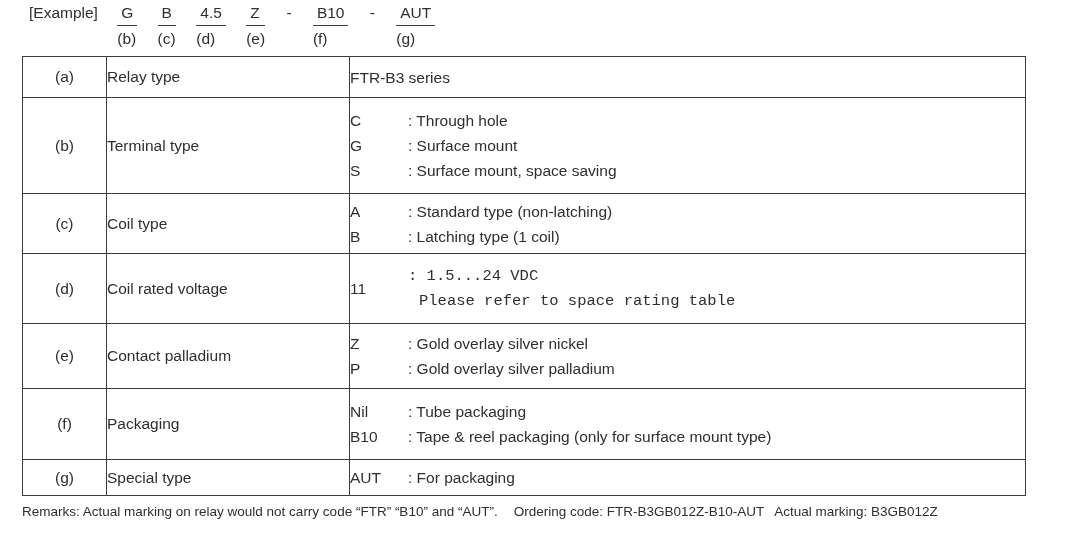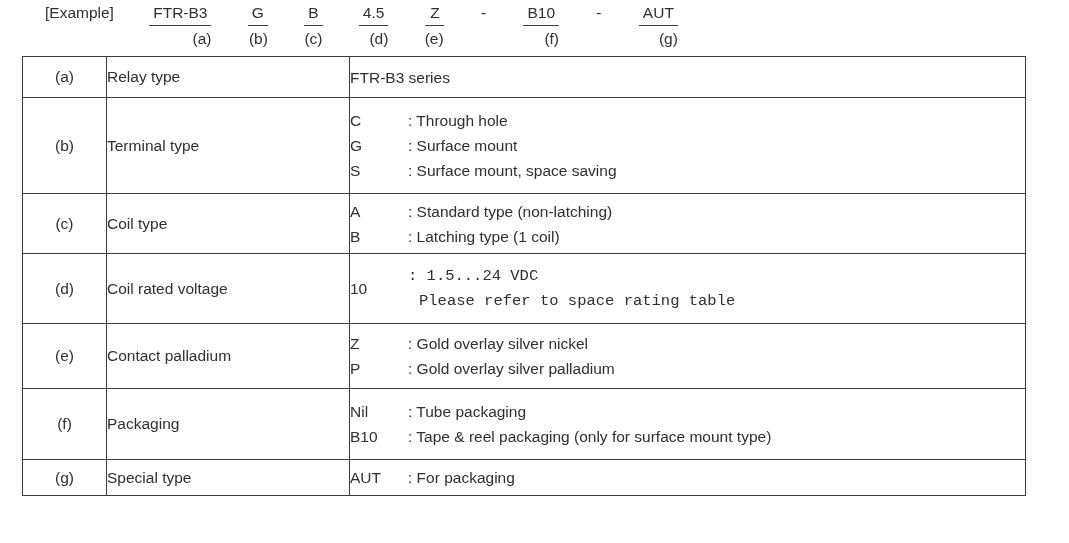--- a/index.html
+++ b/index.html
@@ -19,24 +19,23 @@
   
   .example-line {
     position: absolute;
     left: 28px;
     top: 3px;
     white-space: nowrap;
     font-size: 15.5px;
   }
   .seg {
     display: inline-block;
-    text-align: right;
+    text-align: left;
     vertical-align: top;
     margin-right: 16px;
-    margin-left: 16px;
   }
   .seg-code {
     display: block;
     line-height: 20px;
     padding: 0 4px 2px 4px;
     border-bottom: 1.5px solid #3c3c3c;
   }
   .seg-label {
     display: block;
     line-height: 20px;
@@ -89,24 +88,20 @@
 <body>
 
 <div class="page">
 
   <div class="example-line">
     <span class="seg prefix">
       <span class="seg-code">[Example]</span>
       <span class="seg-label"></span>
     </span>
     <span class="seg">
-      <span class="seg-code">FTR-B3</span>
-      <span class="seg-label">(a)</span>
-    </span>
-    <span class="seg">
       <span class="seg-code">G</span>
       <span class="seg-label">(b)</span>
     </span>
     <span class="seg">
       <span class="seg-code">B</span>
       <span class="seg-label">(c)</span>
     </span>
     <span class="seg">
       <span class="seg-code">4.5</span>
       <span class="seg-label">(d)</span>
@@ -166,21 +161,21 @@
           <div class="line"><span class="code">A</span><span>: Standard type (non-latching)</span></div>
           <div class="line"><span class="code">B</span><span>: Latching type (1 coil)</span></div>
         </td>
       </tr>
 
       <tr style="height:70px">
         <td class="c-letter">(d)</td>
         <td class="c-label">Coil rated voltage</td>
         <td class="c-value">
           <div class="pair">
-            <span class="code">10</span>
+            <span class="code">11</span>
             <div class="descs">
               <div class="line">: 1.5...24 VDC</div>
               <div class="line indent2">Please refer to space rating table</div>
             </div>
           </div>
         </td>
       </tr>
 
       <tr style="height:65px">
         <td class="c-letter">(e)</td>
@@ -203,14 +198,17 @@
       <tr style="height:36px">
         <td class="c-letter">(g)</td>
         <td class="c-label">Special type</td>
         <td class="c-value">
           <div class="line"><span class="code">AUT</span><span>: For packaging</span></div>
         </td>
       </tr>
     </tbody>
   </table>
 
+  <div class="remarks">
+    <span>Remarks: Actual marking on relay would not carry code “FTR” “B10” and “AUT”.</span><span class="gap1">Ordering code: FTR-B3GB012Z-B10-AUT</span><span class="gap2">Actual marking: B3GB012Z</span>
+  </div>
 
 </div>
 
 </body></html>

